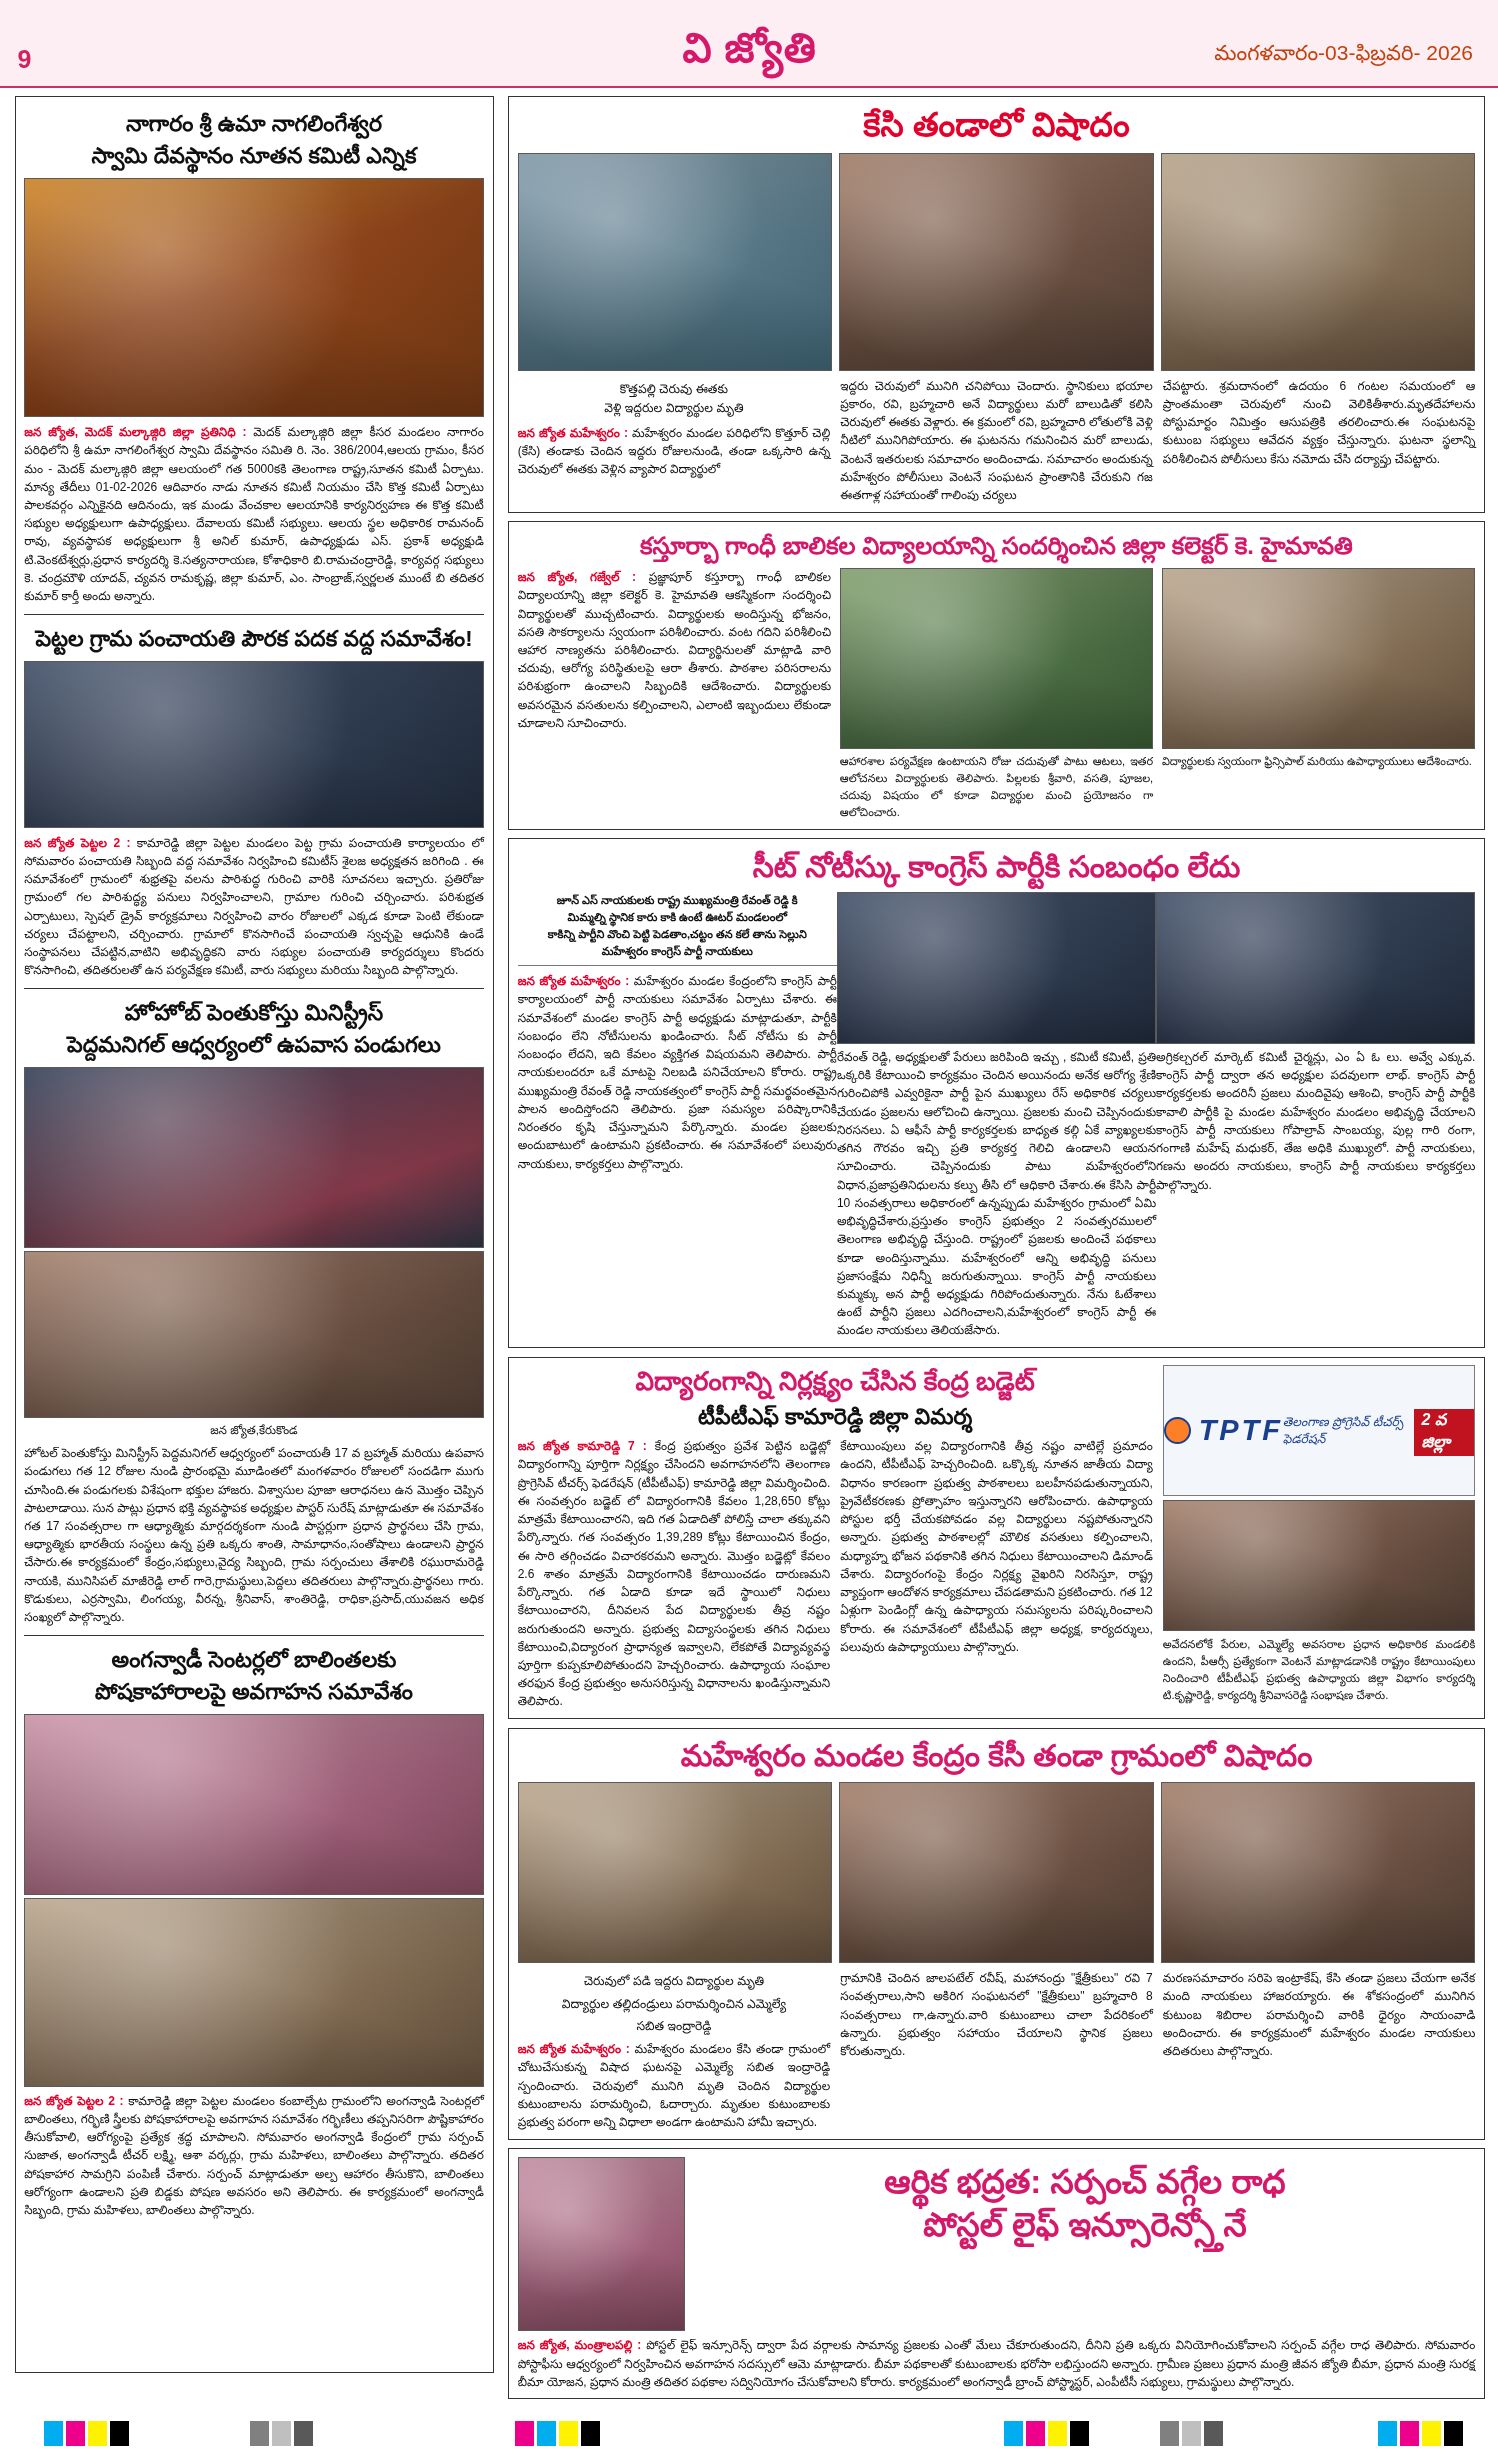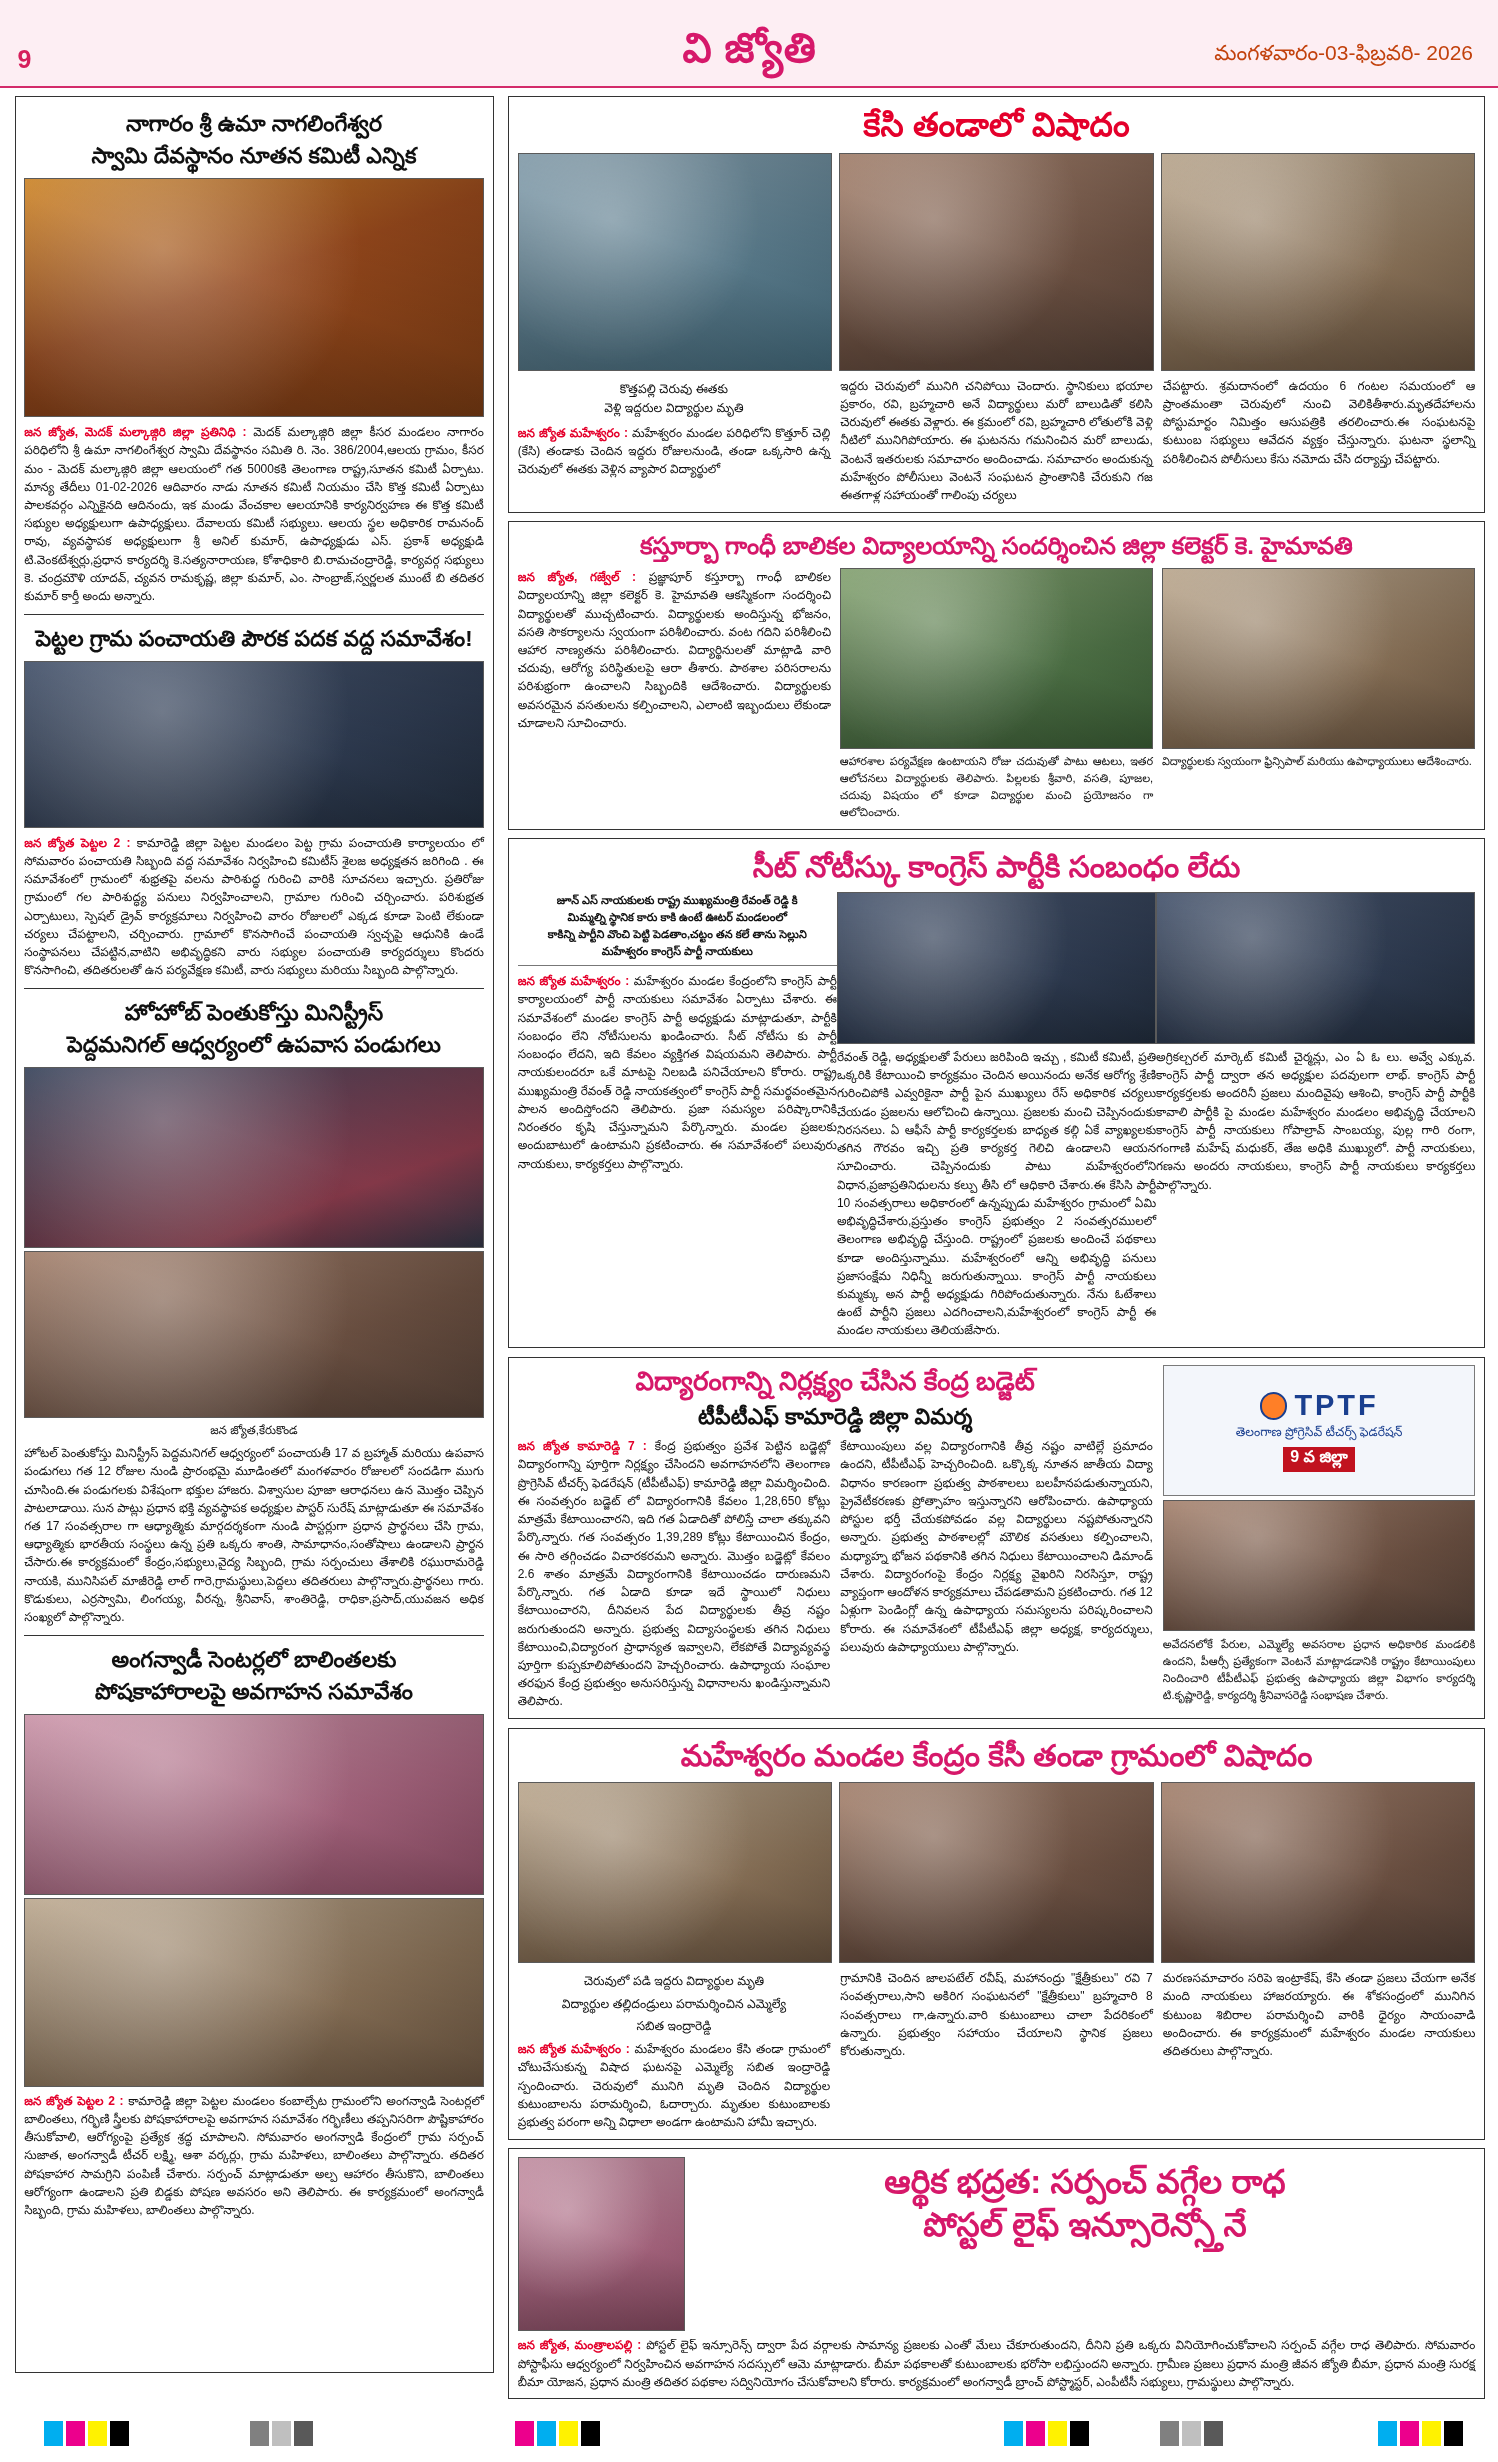--- a/index.html
+++ b/index.html
@@ -106,21 +106,21 @@
   .col3txt { display: grid; grid-template-columns: 1fr 1fr 1fr; gap: 10px; }
   .col2txt { display: grid; grid-template-columns: 1fr 1fr; gap: 10px; }
 
   
   .colorbars { position: absolute; left:0; bottom: 0; width: 1499px; height: 65px; }
   .bargroup { position:absolute; bottom: 16px; display:flex; gap:2.9px; }
   .swatch { width: 19px; height: 25px; }
 
   .tptf-banner {
     background: #f3f6fb; border:0.7px solid #7a7a7a; position: relative;
-    display:flex; align-items:center; justify-content:center; flex-direction:column;
+    display:flex; align-items:center; justify-content:center; flex-direction:row;font-style:italic;
   }
   .tptf-title { font-size: 29px; font-weight:bold; color:#1a3f8f; letter-spacing:2.9px; }
   .tptf-sub { font-size: 12.3px; color:#1a3f8f; margin-top:2.9px; }
   .tptf-red { background:#c1121f; color:#fff; font-size:16px; padding:1.5px 7.3px; margin-top:4.4px; font-weight:bold;}
 
   .ad-box { border:1.5px solid #333; background:#fff; padding:7.3px 8.7px; }
 </style>
 </head>
 <body>
 
@@ -260,21 +260,21 @@
             <div class="body-txt">కేటాయింపులు వల్ల విద్యారంగానికి తీవ్ర నష్టం వాటిల్లే ప్రమాదం ఉందని, టీపీటీఎఫ్ హెచ్చరించింది. ఒక్కొక్క నూతన జాతీయ విద్యా విధానం కారణంగా ప్రభుత్వ పాఠశాలలు బలహీనపడుతున్నాయని, ప్రైవేటీకరణకు ప్రోత్సాహం ఇస్తున్నారని ఆరోపించారు. ఉపాధ్యాయ పోస్టుల భర్తీ చేయకపోవడం వల్ల విద్యార్థులు నష్టపోతున్నారని అన్నారు. ప్రభుత్వ పాఠశాలల్లో మౌలిక వసతులు కల్పించాలని, మధ్యాహ్న భోజన పథకానికి తగిన నిధులు కేటాయించాలని డిమాండ్ చేశారు. విద్యారంగంపై కేంద్రం నిర్లక్ష్య వైఖరిని నిరసిస్తూ, రాష్ట్ర వ్యాప్తంగా ఆందోళన కార్యక్రమాలు చేపడతామని ప్రకటించారు. గత 12 ఏళ్లుగా పెండింగ్లో ఉన్న ఉపాధ్యాయ సమస్యలను పరిష్కరించాలని కోరారు. ఈ సమావేశంలో టీపీటీఎఫ్ జిల్లా అధ్యక్ష, కార్యదర్శులు, పలువురు ఉపాధ్యాయులు పాల్గొన్నారు.</div>
           </div>
         </div>
         <div>
           <div class="tptf-banner" style="height:131px">
             <div style="display:flex;align-items:center;gap:7.3px">
               <div style="width:27.6px;height:27.6px;border-radius:50%;background:#ff7f27;border:2.2px solid #1a3f8f"></div>
               <div class="tptf-title">TPTF</div>
             </div>
             <div class="tptf-sub">తెలంగాణ ప్రోగ్రెసివ్ టీచర్స్ ఫెడరేషన్</div>
-            <div class="tptf-red">9 వ జిల్లా</div>
+            <div class="tptf-red">2 వ జిల్లా</div>
           </div>
           <div class="photo crowd" style="height:131px;margin-top:4.4px"></div>
           <div class="body-txt" style="margin-top:4.4px;font-size:11.2px">అవేదనలోకే పేరుల, ఎమ్మెల్యే అవసరాల ప్రధాన అధికారిక మండలికి ఉందని, పీఆర్సీ ప్రత్యేకంగా వెంటనే మాట్లాడడానికి రాష్ట్రం కేటాయింపులు నిందించారి టీపీటీఎఫ్ ప్రభుత్వ ఉపాధ్యాయ జిల్లా విభాగం కార్యదర్శి టి.కృష్ణారెడ్డి, కార్యదర్శి శ్రీనివాసరెడ్డి సంభాషణ చేశారు.</div>
         </div>
       </div>
     </div>
 
     <div class="block">
       <div class="hl-lg">మహేశ్వరం మండల కేంద్రం  కేసీ తండా గ్రామంలో  విషాదం</div>
       <div class="grid-3" style="margin-top:7.3px">

